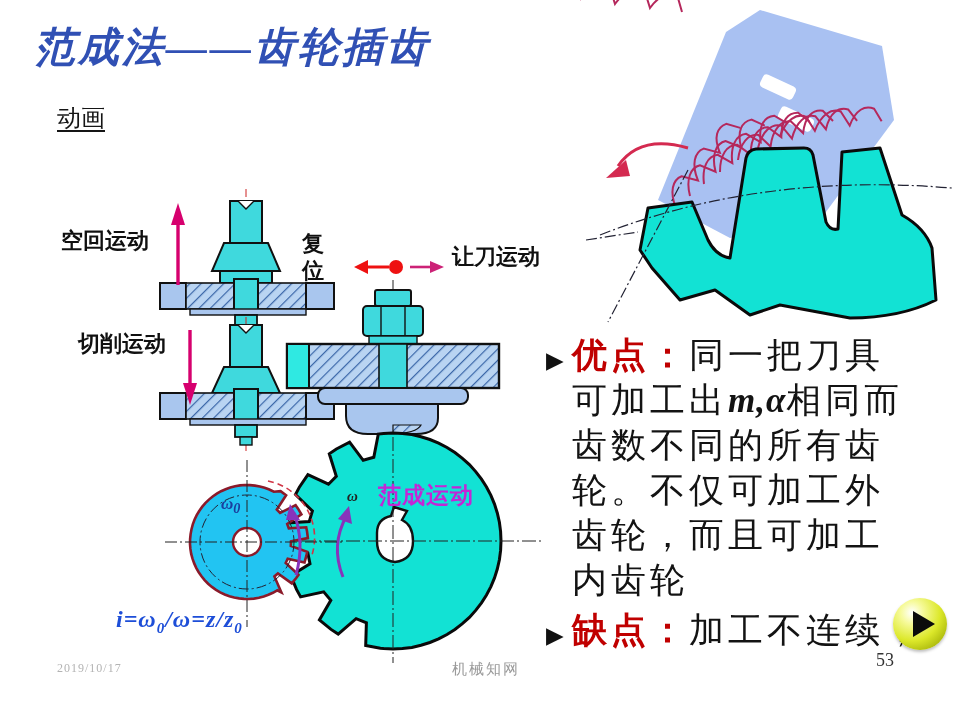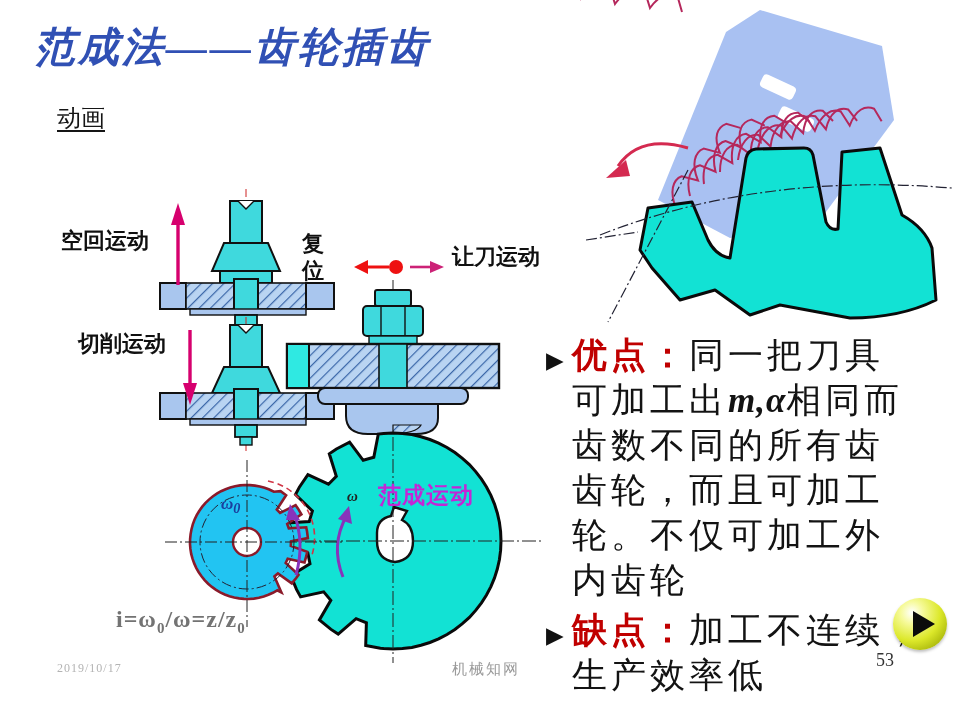--- a/index.html
+++ b/index.html
@@ -16,21 +16,21 @@
   .lbl-idle{left:61px;top:226px;text-align:right;}
   .lbl-cut{left:78px;top:329px;}
   .lbl-reset{left:302px;top:230px;width:28px;white-space:normal;line-height:27px;word-break:break-all;}
   .lbl-relief{left:452px;top:242px;}
   .lbl-generate{left:378px;top:480px;color:#c326d6;font-size:23px;letter-spacing:1px;}
   .lbl-omega0{position:absolute;left:221px;top:494px;font-size:17px;font-weight:700;
               font-style:italic;color:#1b3f9e;}
   .lbl-omega{position:absolute;left:347px;top:488px;font-size:15px;font-weight:700;
               font-style:italic;color:#222;}
   .formula{position:absolute;left:116px;top:606px;font-size:24px;font-weight:700;
-           color:#737373;letter-spacing:1px;}
+           font-style:italic;color:#1d4ed8;letter-spacing:1px;}
   .formula sub{font-size:15px;}
 
   
   .bullets{position:absolute;left:548px;top:0;width:412px;}
   .bullet{position:absolute;left:0;padding-left:24px;font-size:35px;line-height:45px;
           color:#131313;letter-spacing:4px;}
   .bullet .marker{position:absolute;left:-2px;top:5px;font-size:23px;color:#111;letter-spacing:0;}
   .bullet .red{color:#c00000;font-weight:700;}
   .bullet .em{font-weight:700;font-family:"Liberation Serif",serif;letter-spacing:1px;font-style:italic;}
   .b1{top:333px;}
@@ -204,28 +204,27 @@
   <div class="formula">
     <span>i</span><span>=ω</span><sub>0</sub><span>/ω=z/z</span><sub>0</sub>
   </div>
 
   <div class="bullets">
     <div class="bullet b1">
       <span class="marker">▶</span>
       <div><span class="red">优点：</span><span>同一把刀具</span></div>
       <div><span>可加工出</span><span class="em">m,α</span><span>相同而</span></div>
       <div>齿数不同的所有齿</div>
+      <div>轮。不仅可加工外</div>
       <div>齿轮，而且可加工</div>
-      <div>轮。不仅可加工外</div>
       <div>内齿轮</div>
     </div>
     <div class="bullet b2">
       <span class="marker">▶</span>
       <div><span class="red">缺点：</span><span>加工不连续，</span></div>
-      <div>生产效率低</div>
     </div>
   </div>
 
   <div class="f-date">2019/10/17</div>
   <div class="f-brand">机械知网</div>
   <div class="f-page">53</div>
 
   <div class="play">
     <span class="tri"></span>
   </div>

